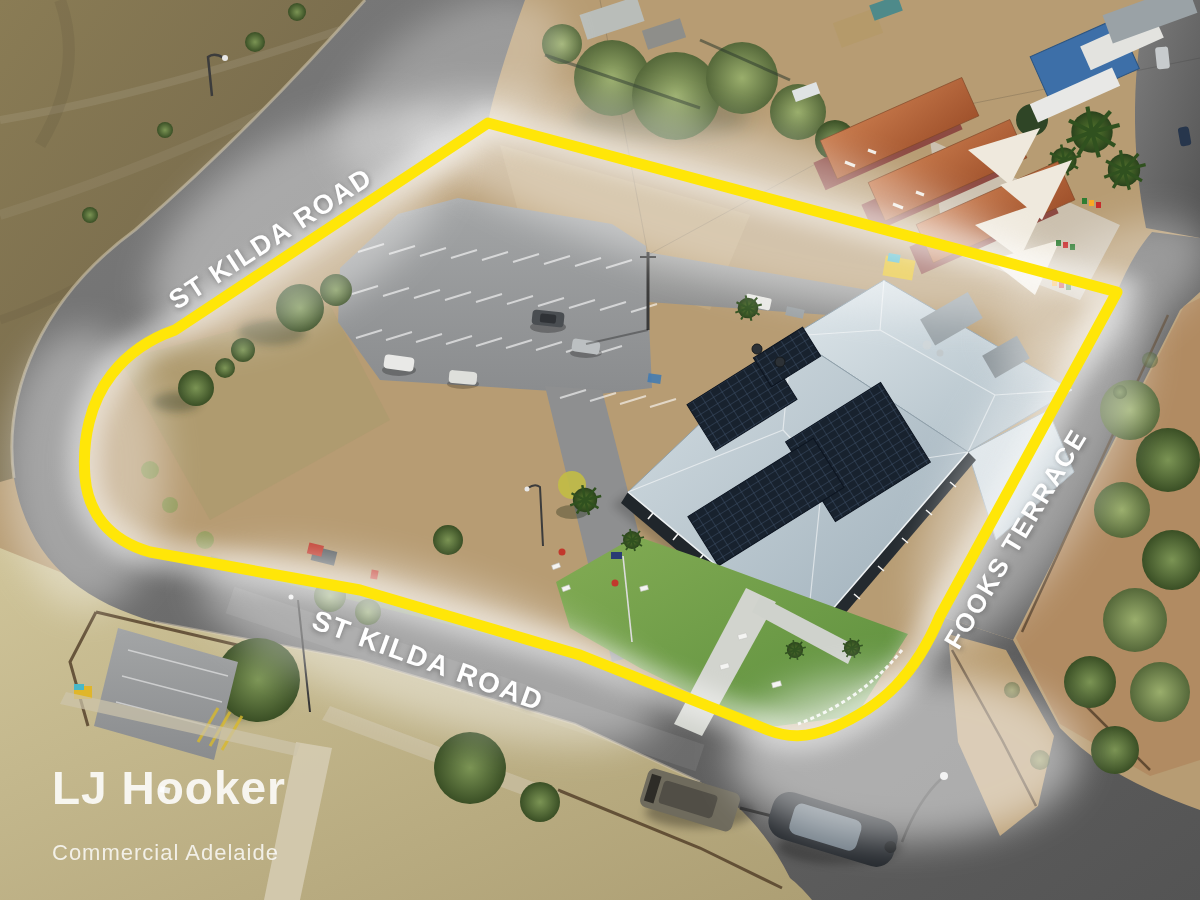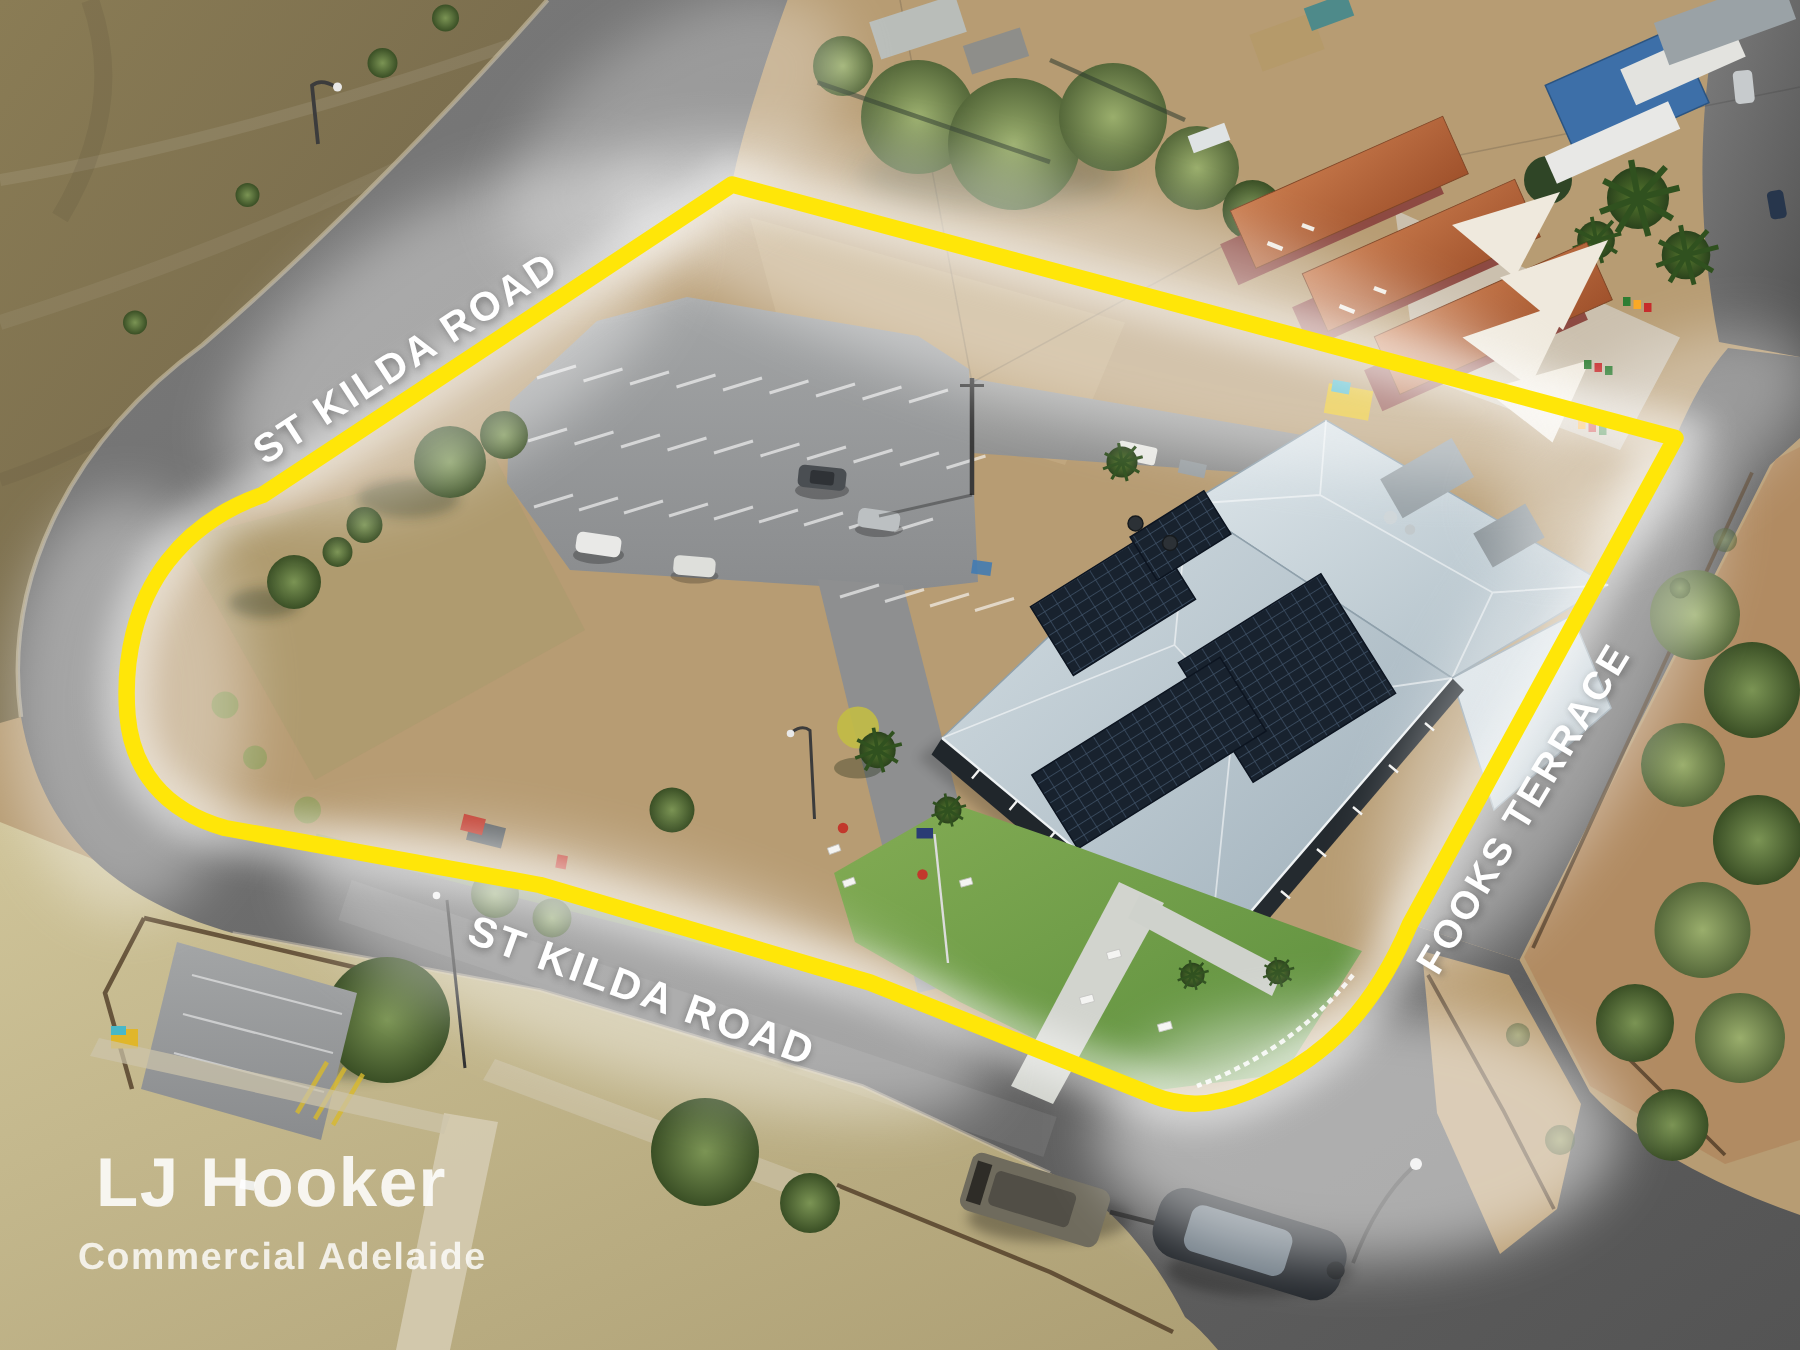--- a/index.html
+++ b/index.html
@@ -5,22 +5,22 @@
   html,body{margin:0;padding:0;background:#222;}
   .canvas{position:relative;width:1200px;height:900px;overflow:hidden;
           background:#b79c73;font-family:"Liberation Sans",sans-serif;}
   .canvas svg{position:absolute;left:0;top:0;}
   .road-label{position:absolute;color:#fff;font-weight:700;letter-spacing:2px;
           white-space:nowrap;text-shadow:0 2px 5px rgba(40,40,40,.38);}
   #lblTop{left:271px;top:239px;font-size:27px;transform:translate(-50%,-50%) rotate(-33deg);}
   #lblBottom{left:428px;top:661px;font-size:28px;transform:translate(-50%,-50%) rotate(20deg);}
   #lblFooks{left:1016px;top:539px;font-size:26px;transform:translate(-50%,-50%) rotate(-59deg);}
   .logo{position:absolute;left:52px;top:765px;color:rgba(255,255,255,.87);}
-  .logo .l1{font-size:46px;font-weight:700;letter-spacing:1px;line-height:1;margin-left:12px;}
-  .logo .l2{font-size:25px;font-weight:700;letter-spacing:1px;margin-top:13px;color:rgba(255,255,255,.8);}
+  .logo .l1{font-size:46px;font-weight:700;letter-spacing:1px;line-height:1;}
+  .logo .l2{font-size:22px;font-weight:400;letter-spacing:1px;margin-top:29px;color:rgba(255,255,255,.8);}
 </style>
 </head>
 <body>
 
 <div class="canvas">
 <svg width="1200" height="900" viewBox="0 0 1200 900">
 <defs>
   <linearGradient id="gRoad" x1="0" y1="0" x2="1" y2="1">
     <stop offset="0" stop-color="#7d7d7d"></stop>
           <stop offset="1" stop-color="#545454"></stop>

